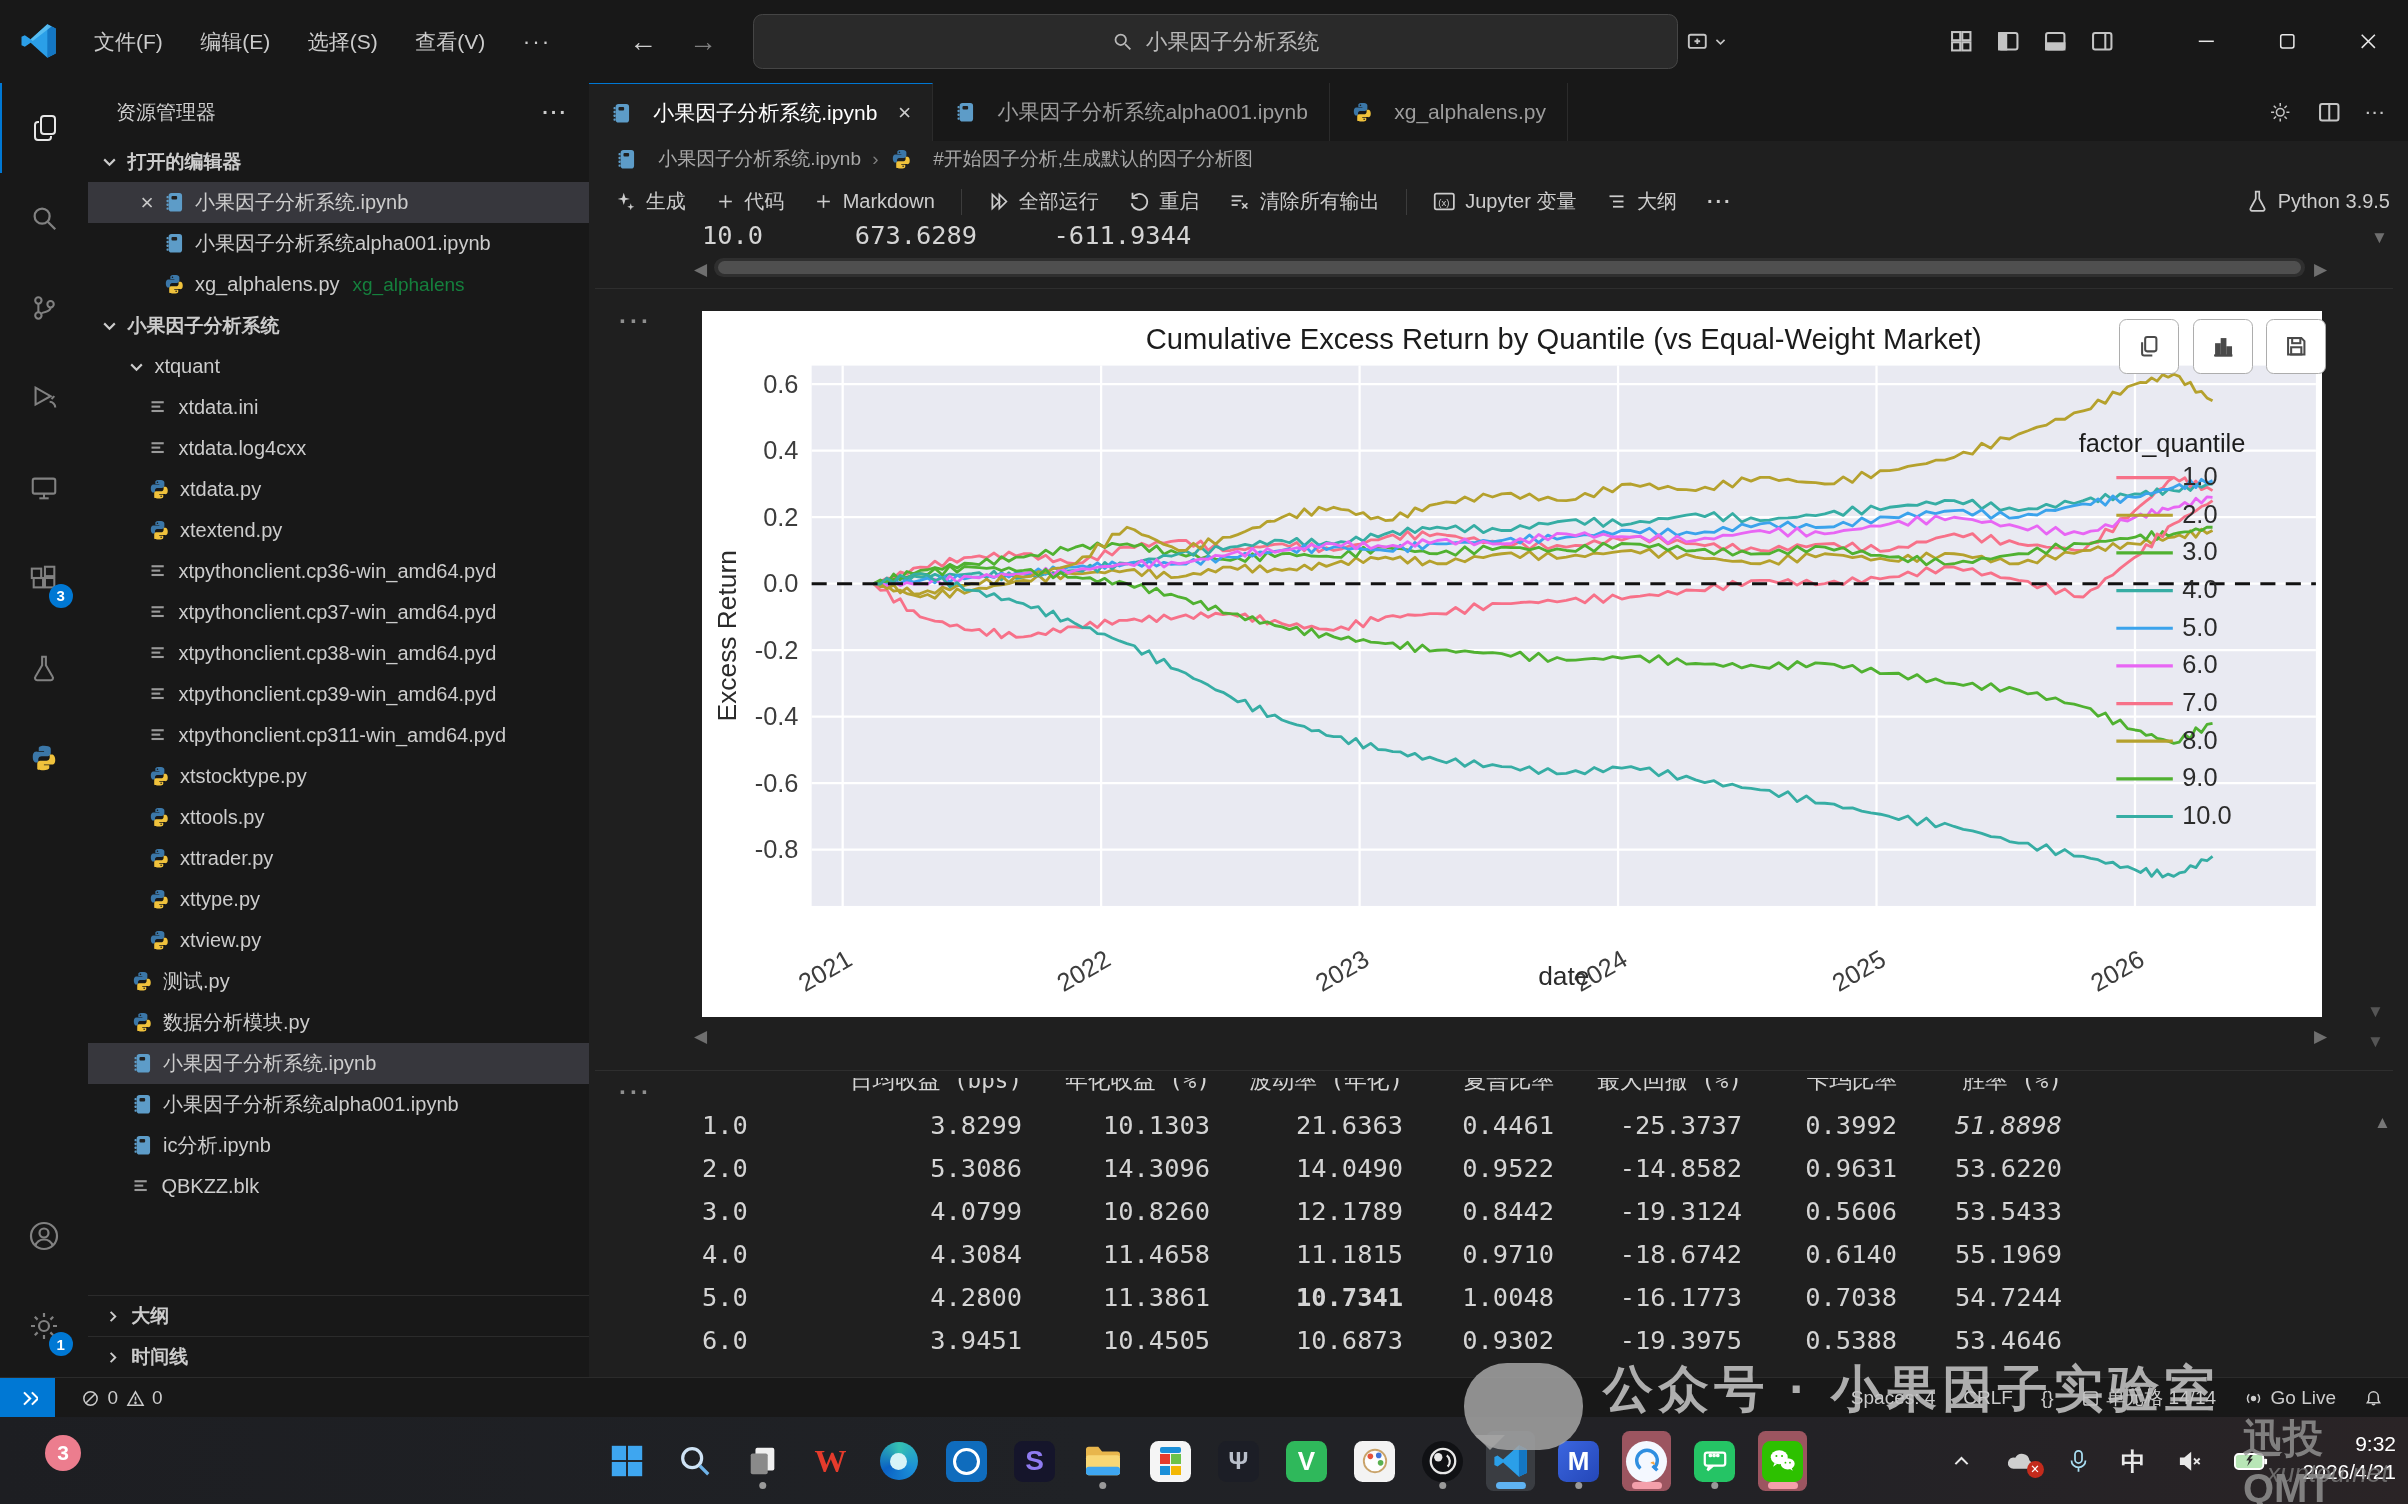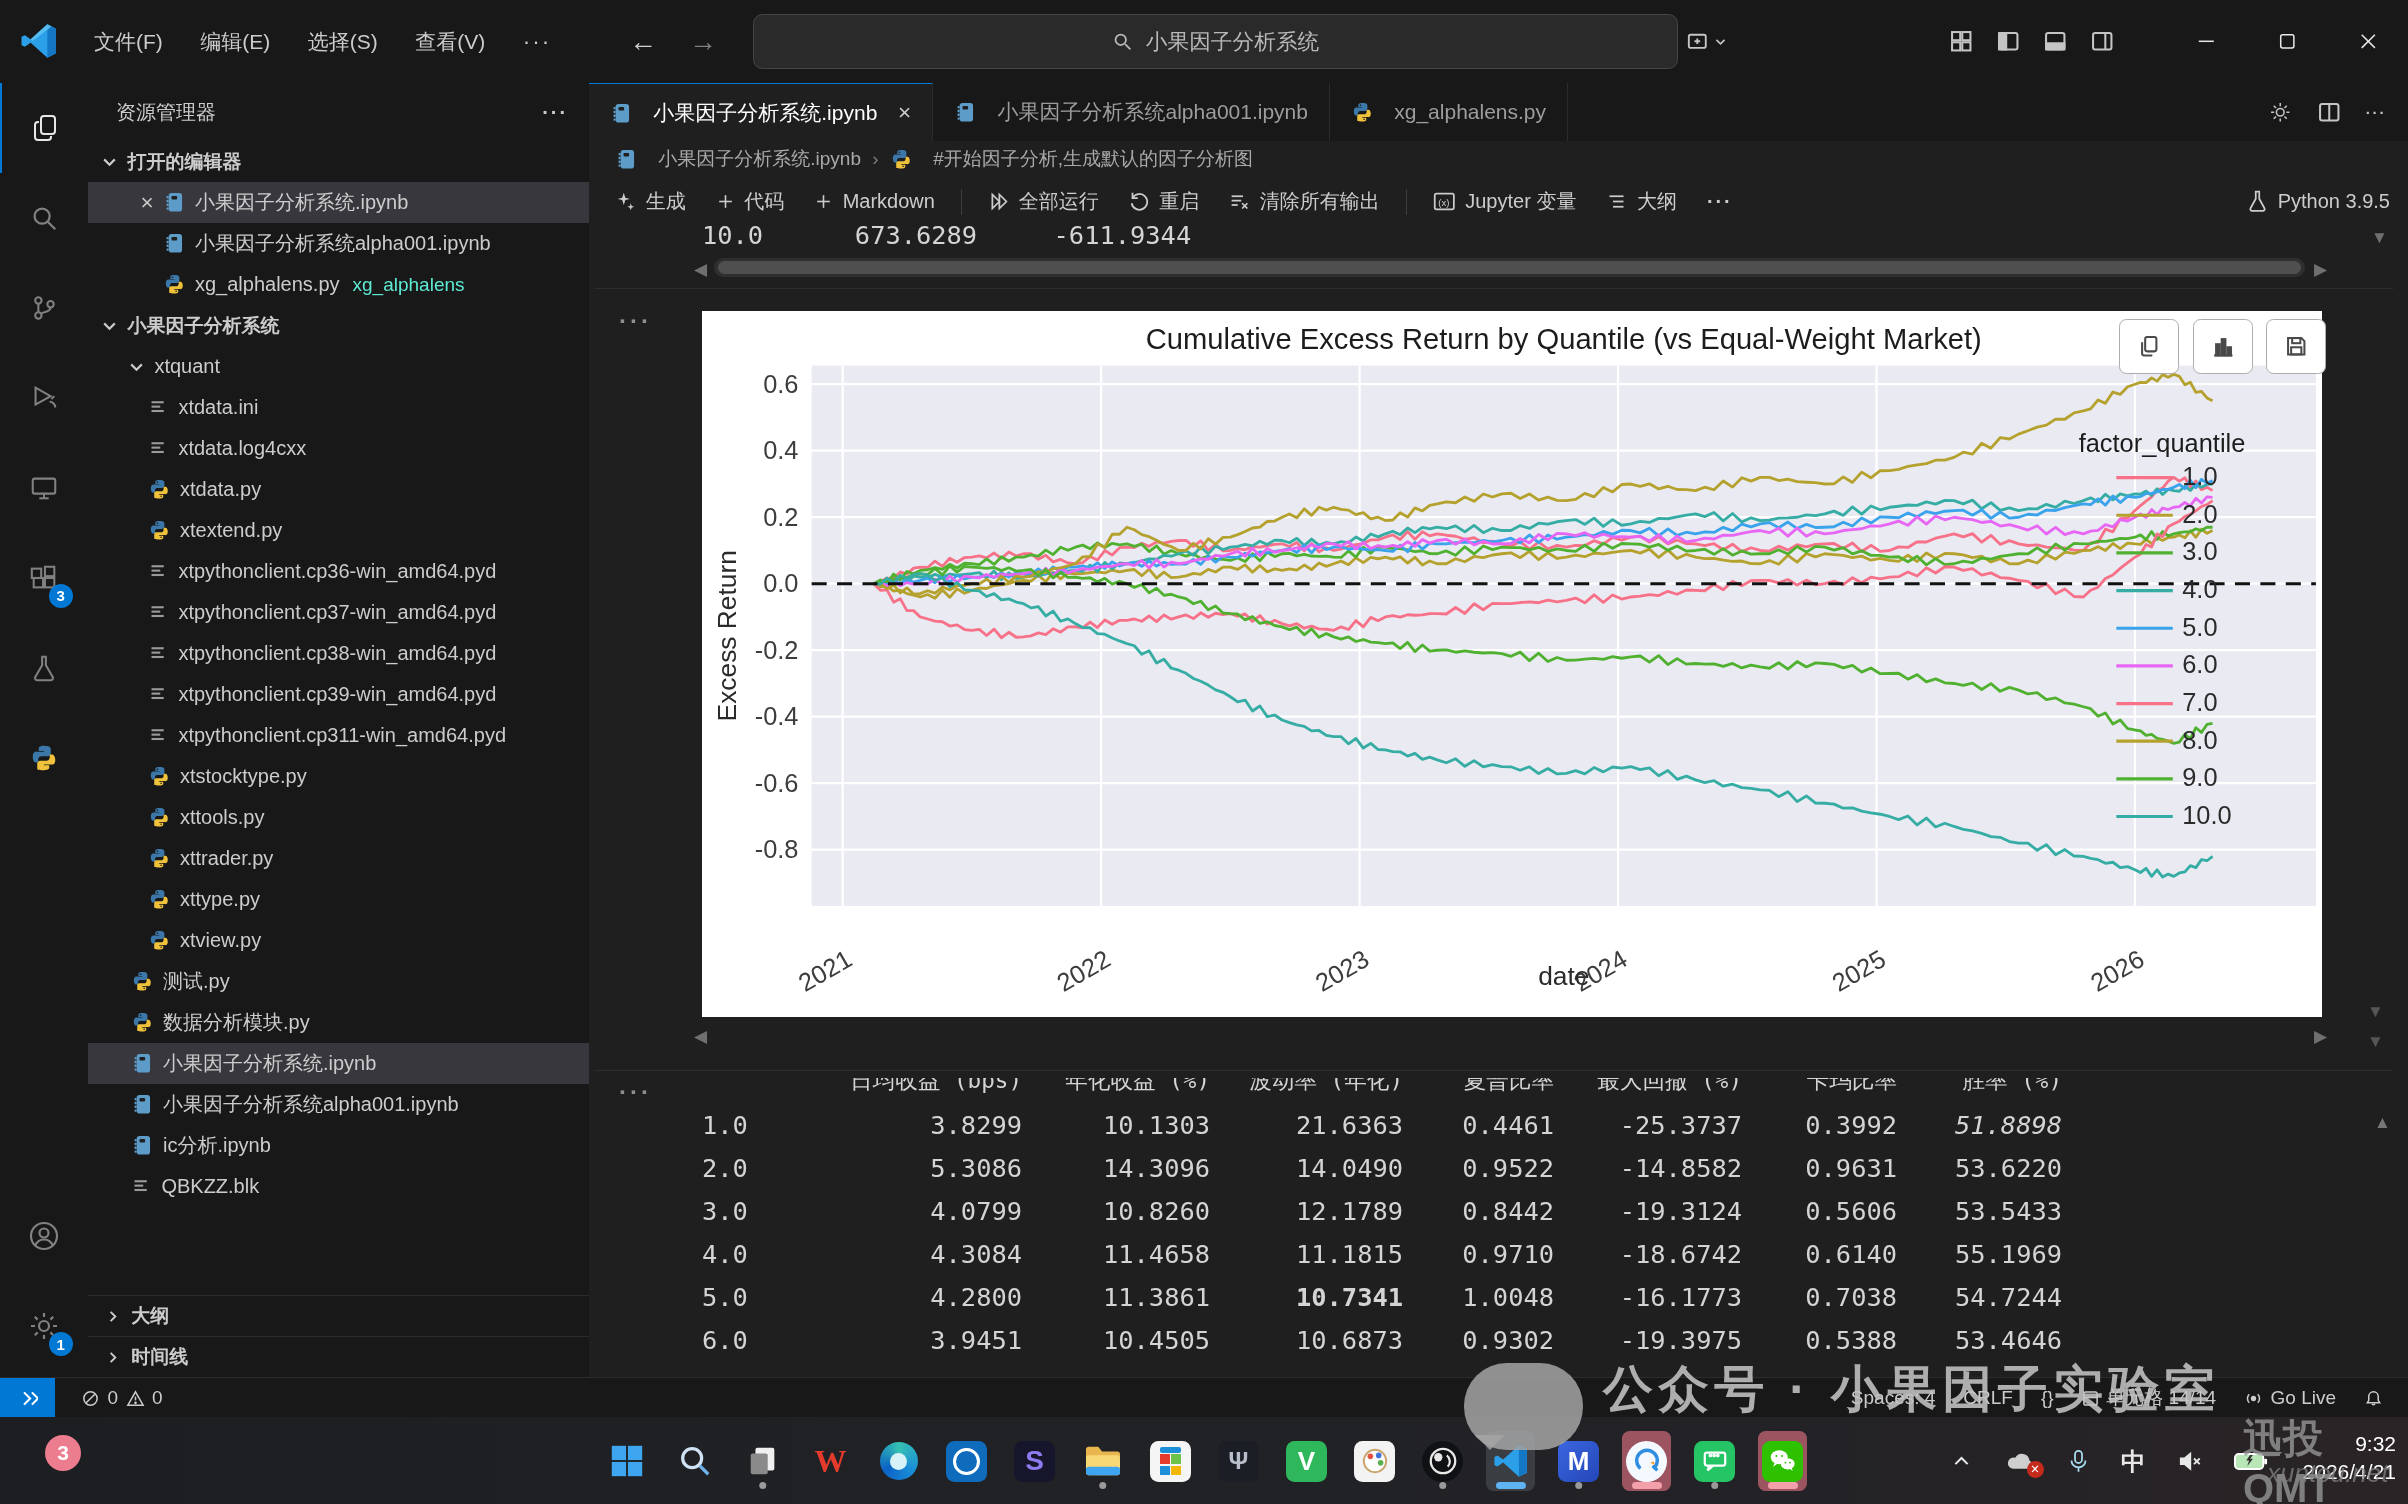--- a/index.html
+++ b/index.html
@@ -25,21 +25,21 @@
   .ab-item.active{border-left:2.8px solid #0078d4;}
   .ab-badge{position:absolute;right:15px;bottom:15px;min-width:24.5px;height:24.5px;border-radius:12.2px;background:#0078d4;
             color:#fff;font-size:15px;display:flex;align-items:center;justify-content:center;font-weight:bold;}
   #ab-bottom{position:absolute;left:0;bottom:5.6px;width:88px;}
   
   #sidebar{position:absolute;left:88px;top:83px;width:501px;height:1294px;background:#181818;border-right:0.9px solid #2b2b2b;overflow:hidden;}
   #sb-header{height:58px;display:flex;align-items:center;justify-content:space-between;padding:0 21px 0 28px;font-size:20px;color:#cccccc;}
   .sb-section{height:41px;display:flex;align-items:center;gap:9.4px;padding-left:13px;font-weight:bold;font-size:19px;color:#cccccc;}
   .sb-row{height:41px;display:flex;align-items:center;font-size:20px;color:#cccccc;white-space:nowrap;}
   .sb-row.sel{background:#37373d;}
-  .sb-desc{color:#5eead4;margin-left:13px;font-size:19px;}
+  .sb-desc{color:#15803d;margin-left:13px;font-size:19px;}
   .sb-close{width:32px;text-align:center;color:#c8c8c8;font-size:22.6px;}
   .fi{margin-right:9.4px;display:inline-flex;flex:none;}
   #sb-bottom{position:absolute;left:0;bottom:0;width:501px;}
   .sb-pin{height:40px;display:flex;align-items:center;gap:11.3px;border-top:0.9px solid #2b2b2b;padding-left:17px;font-weight:bold;font-size:19px;}
   
   #tabbar{position:absolute;left:589px;top:83px;width:1820px;height:58px;background:#181818;border-bottom:0.9px solid #2b2b2b;display:flex;}
   .tab{height:58px;display:flex;align-items:center;gap:11.3px;padding:0 21px;font-size:21px;color:#9d9d9d;
        background:#181818;border-right:0.9px solid #2b2b2b;position:relative;}
   .tab.active{background:#1f1f1f;color:#ffffff;border-top:1.9px solid #0078d4;}
   .tab .tclose{margin-left:9.4px;font-size:22.6px;color:#cccccc;}

